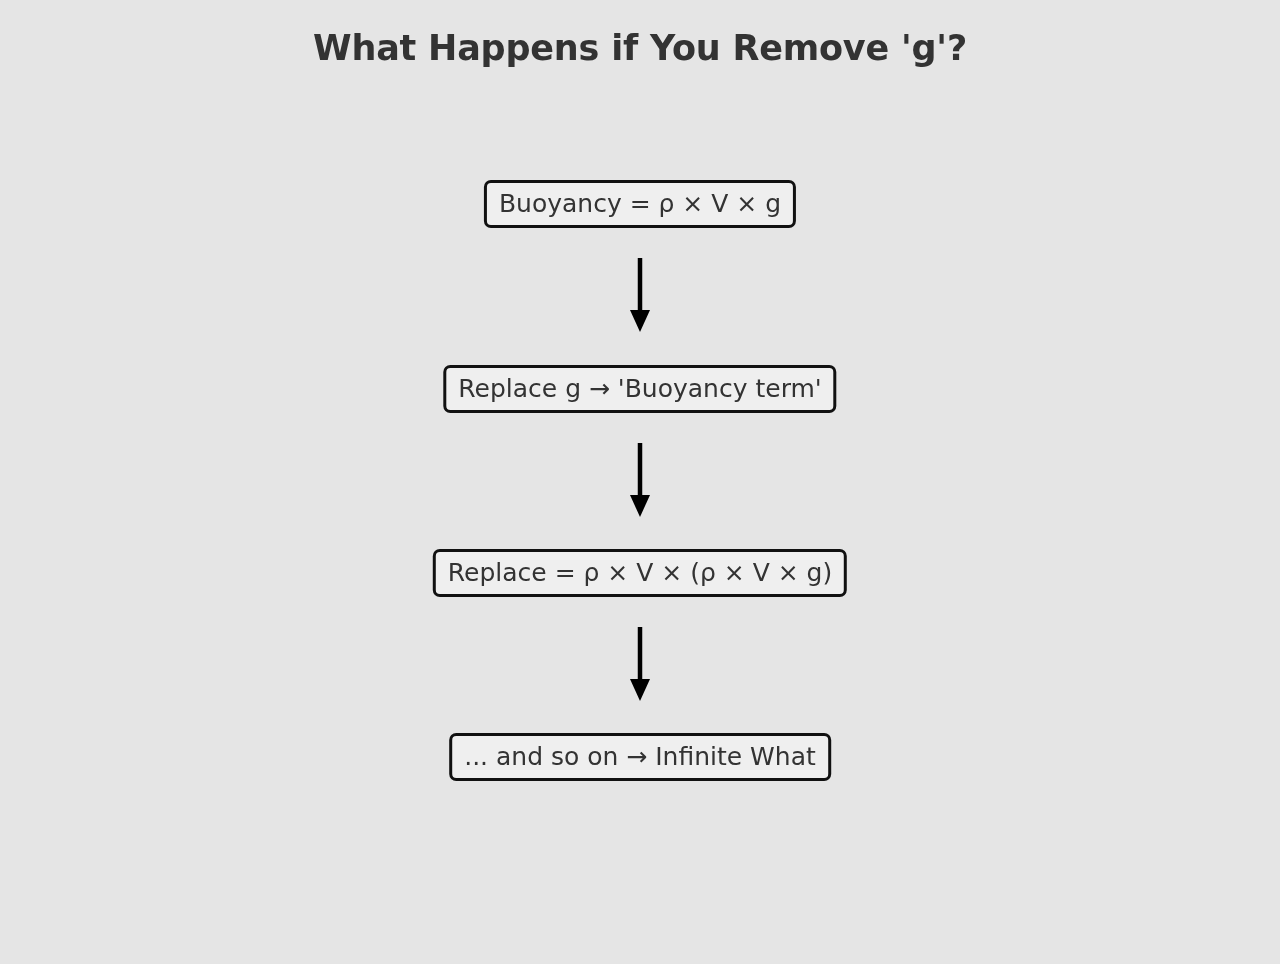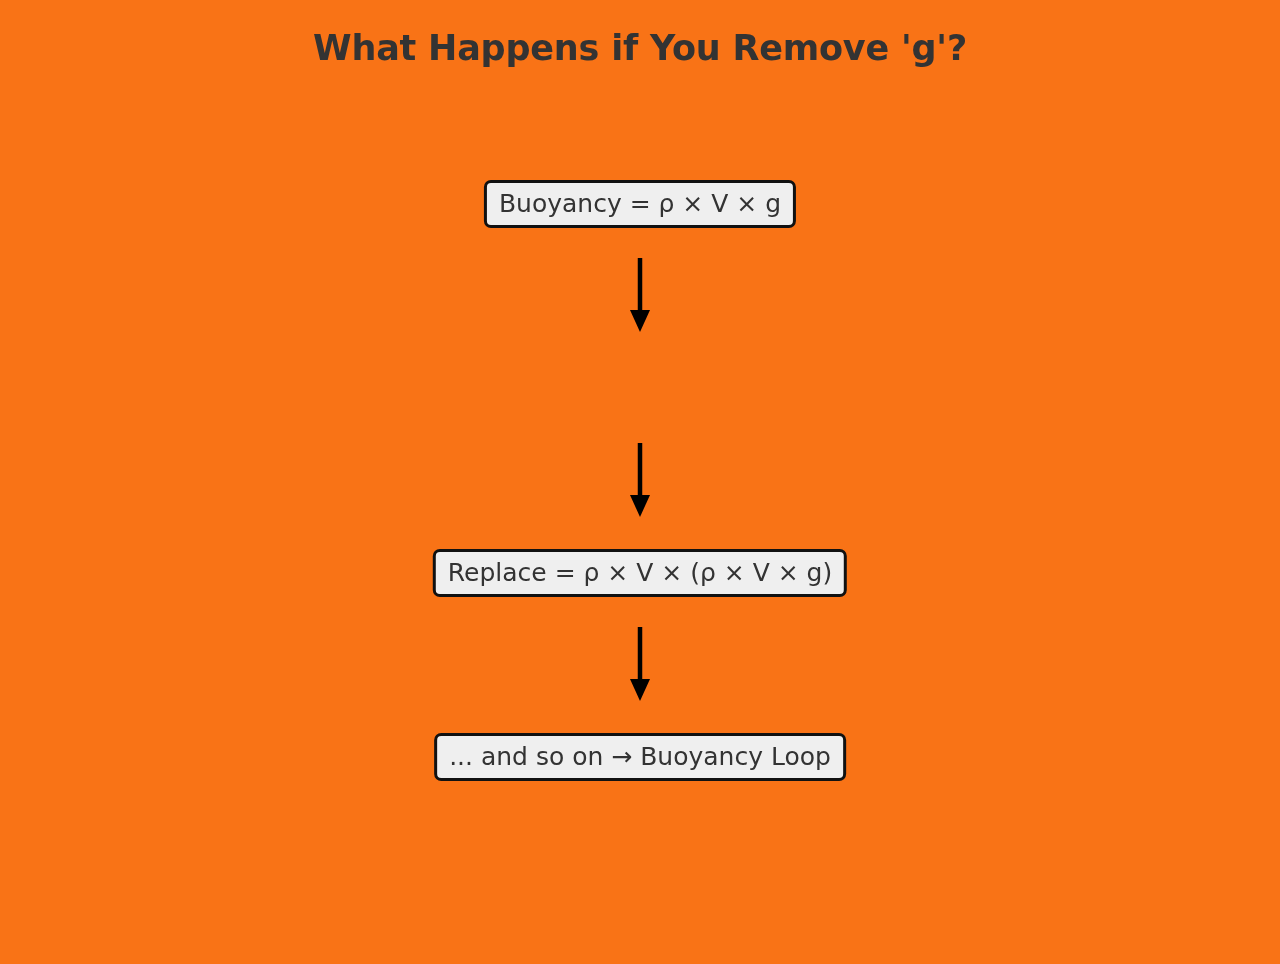--- a/index.html
+++ b/index.html
@@ -11,21 +11,21 @@
     height: 964px;
     background: #ffffff;
     font-family: "DejaVu Sans", "Liberation Sans", sans-serif;
     overflow: hidden;
   }
 
   #page {
     position: relative;
     width: 1280px;
     height: 964px;
-    background: #f97316;
+    background: #e5e5e5;
   }
 
   
   #title {
     position: absolute;
     top: 26px;
     left: 0;
     width: 1280px;
     text-align: center;
     font-family: "DejaVu Sans", "Liberation Sans", sans-serif;
@@ -107,37 +107,40 @@
       <span class="node-label">Buoyancy = ρ × V × g</span>
     </div>
 
     <div class="edge" id="edge-0">
       <svg viewBox="0 0 40 76" preserveAspectRatio="none">
         <line x1="20" y1="2" x2="20" y2="58" stroke="#000000" stroke-width="4.5"></line>
         <polygon points="20,76 10,54 30,54" fill="#000000"></polygon>
       </svg>
     </div>
 
+    <div class="node" id="node-1">
+      <span class="node-label">Replace g → 'Buoyancy term'</span>
+    </div>
 
     <div class="edge" id="edge-1">
       <svg viewBox="0 0 40 76" preserveAspectRatio="none">
         <line x1="20" y1="2" x2="20" y2="58" stroke="#000000" stroke-width="4.5"></line>
         <polygon points="20,76 10,54 30,54" fill="#000000"></polygon>
       </svg>
     </div>
 
     <div class="node" id="node-2">
       <span class="node-label">Replace = ρ × V × (ρ × V × g)</span>
     </div>
 
     <div class="edge" id="edge-2">
       <svg viewBox="0 0 40 76" preserveAspectRatio="none">
         <line x1="20" y1="2" x2="20" y2="58" stroke="#000000" stroke-width="4.5"></line>
         <polygon points="20,76 10,54 30,54" fill="#000000"></polygon>
       </svg>
     </div>
 
     <div class="node" id="node-3">
-      <span class="node-label">... and so on → Buoyancy Loop</span>
+      <span class="node-label">... and so on → Infinite What</span>
     </div>
 
   </div>
 </div>
 
 </body></html>

